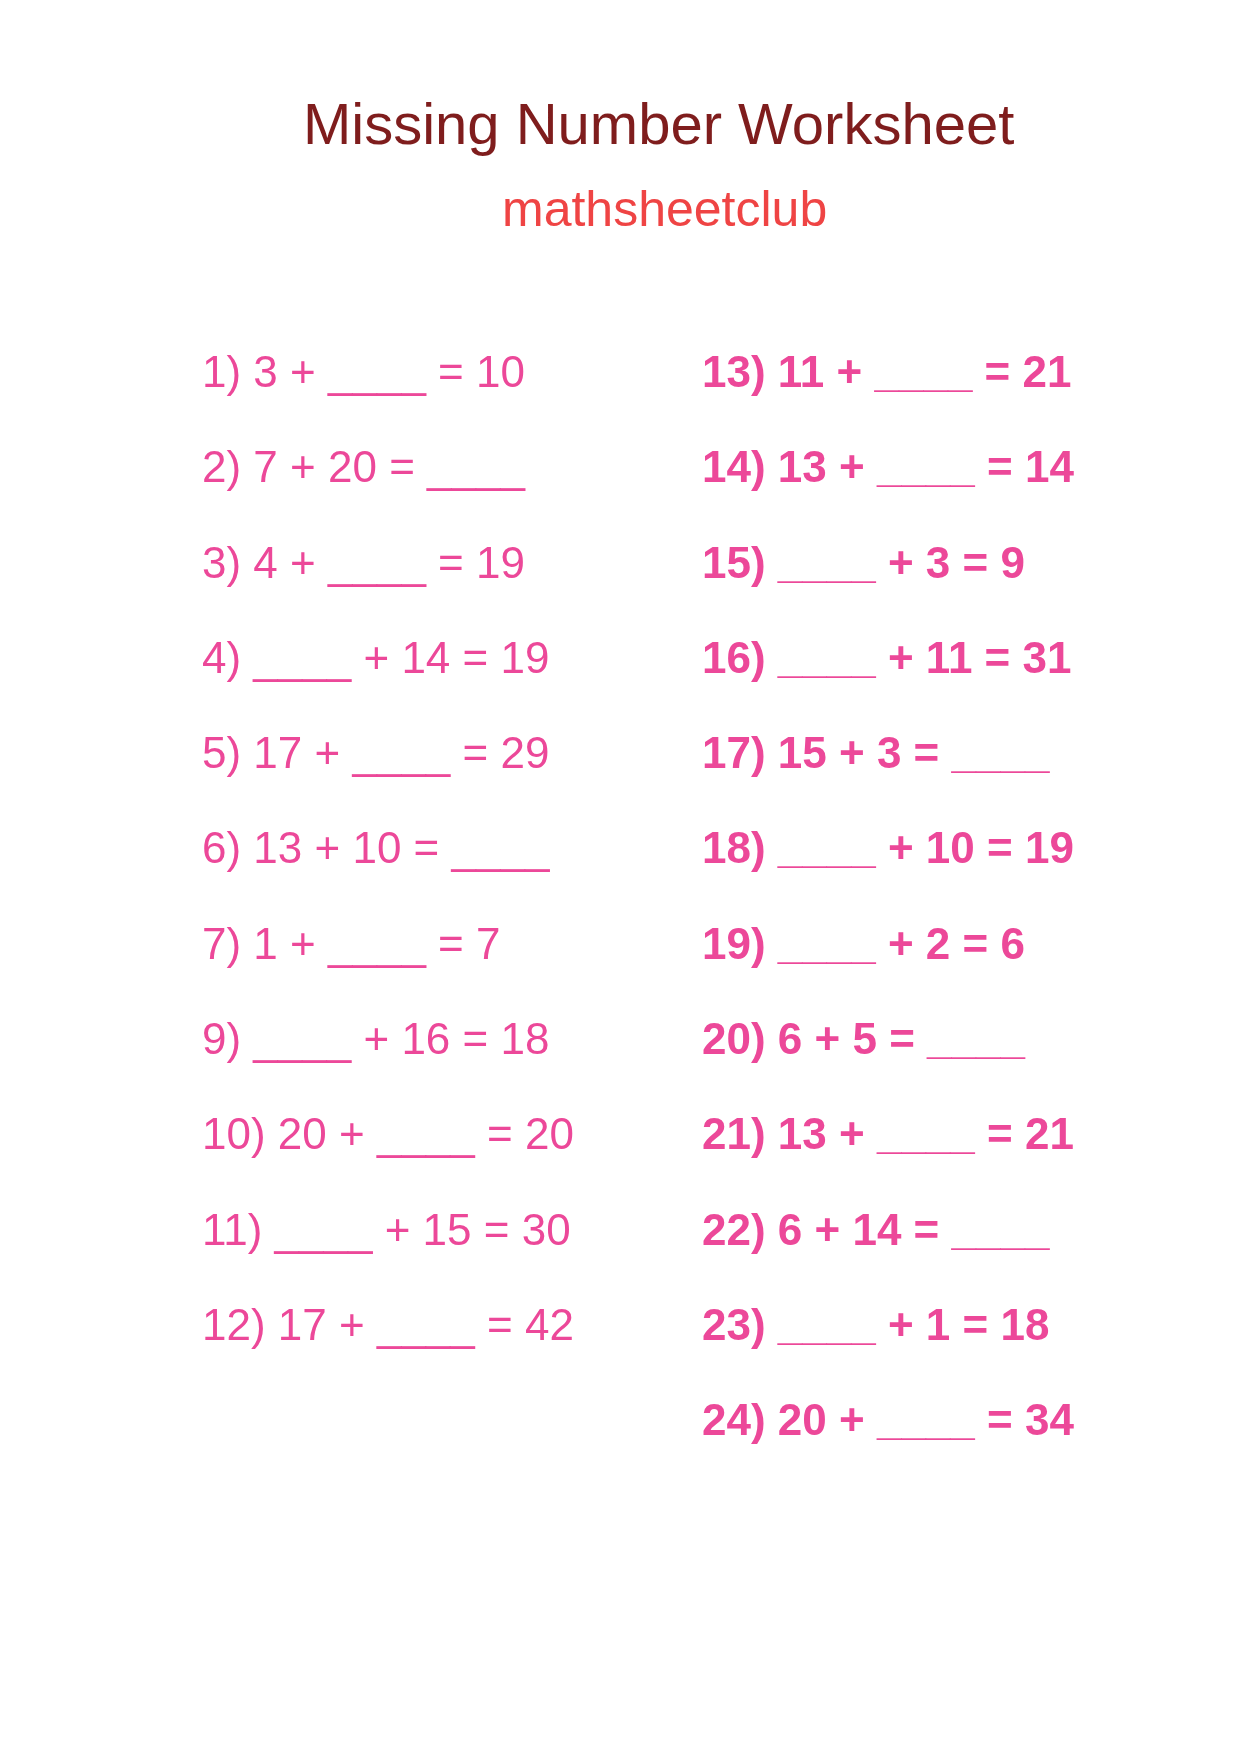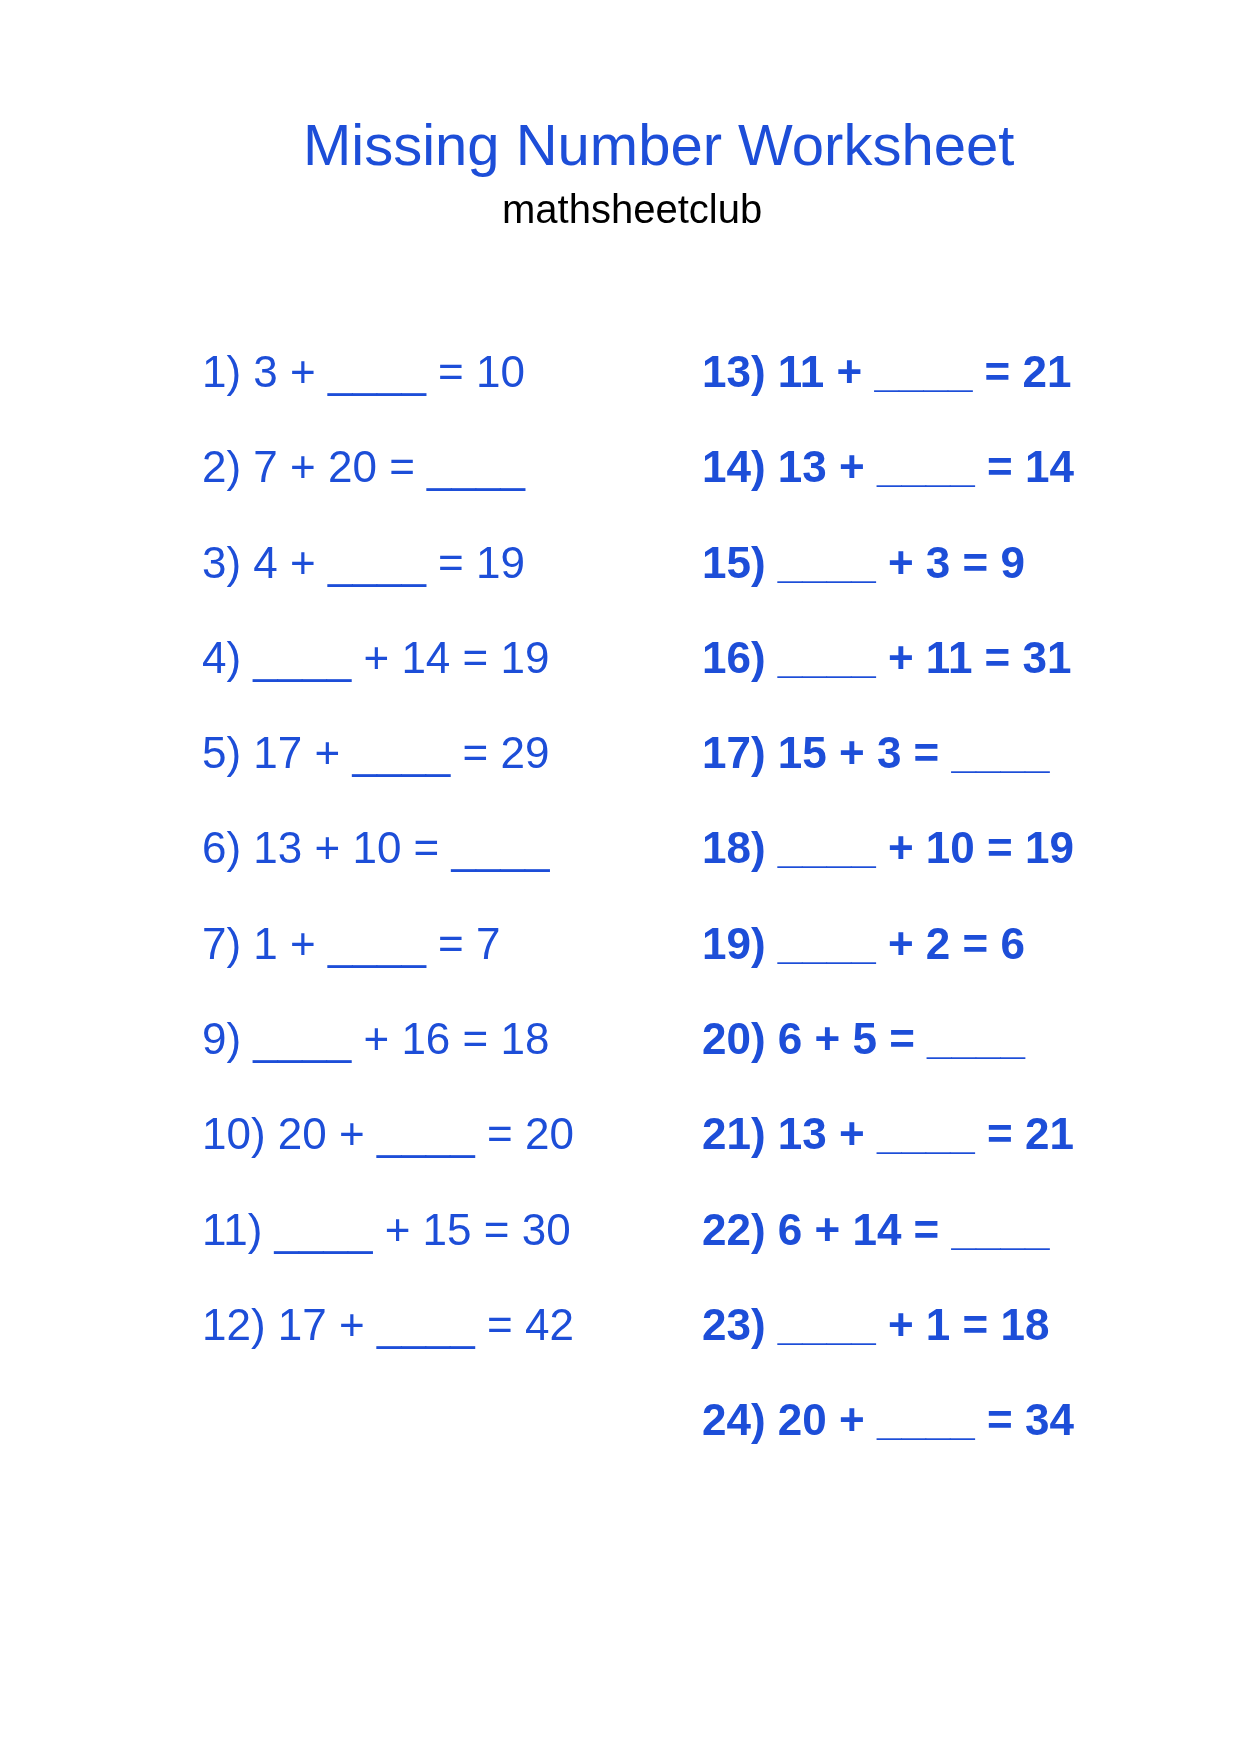--- a/index.html
+++ b/index.html
@@ -11,47 +11,47 @@
       width: 1240px;
       height: 1754px;
       position: relative;
       overflow: hidden;
       font-family: "Liberation Sans", sans-serif;
       color: #000000;
     }
     .title {
       position: absolute;
       left: 303px;
-      top: 111px;
+      top: 90px;
       font-size: 58px;
       line-height: 67px;
       white-space: nowrap;
-      color: #1d4ed8;
+      color: #7f1d1d;
     }
     .subtitle {
       position: absolute;
       left: 502px;
       top: 187px;
-      font-size: 40px;
+      font-size: 50px;
       line-height: 44px;
       white-space: nowrap;
-      color: #000000;
+      color: #ef4444;
     }
     .column {
       position: absolute;
       top: 324px;
     }
     .col-left { left: 202px; }
     .col-right { left: 702px; font-weight: bold; }
     .problem {
       font-size: 44px;
       line-height: 95.3px;
       height: 95.3px;
       white-space: pre;
-      color: #1d4ed8;
+      color: #ec4899;
     }
   </style>
 </head>
 <body>
 
 <div>
   <div class="title">Missing Number Worksheet</div>
   <div class="subtitle">mathsheetclub</div>
 
   <div class="column col-left">

